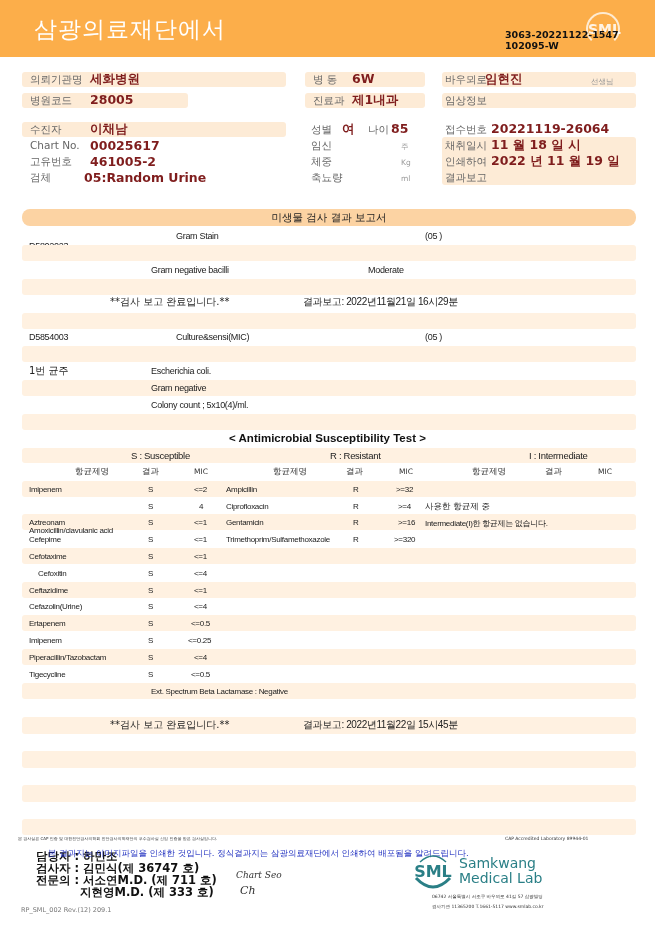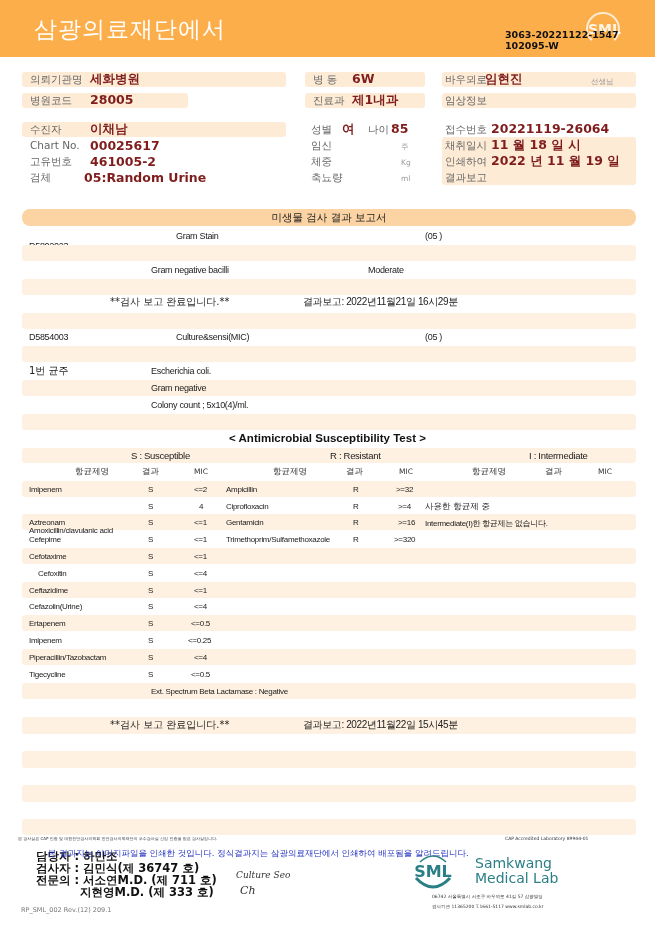--- a/index.html
+++ b/index.html
@@ -17,21 +17,21 @@
   .row-band { position: absolute; left: 22px; width: 614px; background: #fff1e1; border-radius: 3px; }
   .sec-title { position: absolute; left: 22px; top: 209px; width: 614px; height: 17px; background: #fcd3a3; border-radius: 8px; text-align: center; font-size: 10.5px; line-height: 17px; color: #222; }
   .ast-title { position: absolute; left: 0; width: 655px; text-align: center; top: 432px; font-family: "Liberation Sans", sans-serif; font-weight: bold; font-size: 11.5px; }
   .th { position: absolute; font-size: 8.5px; color: #333; white-space: nowrap; }
   .td { position: absolute; font-family: "Liberation Sans", sans-serif; font-size: 8px; color: #222; white-space: nowrap; letter-spacing: -0.3px; }
   .fine { position: absolute; font-size: 4px; color: #333; white-space: nowrap; }
   .notice { position: absolute; left: 48px; top: 848px; font-size: 8.5px; color: #2030c0; white-space: nowrap; }
   .sig { position: absolute; font-size: 11.5px; font-weight: bold; color: #111; white-space: nowrap; line-height: 13px; }
   .rev { position: absolute; left: 21px; top: 906px; font-size: 6.5px; color: #777; }
   .sml-logo { position: absolute; left: 410px; top: 852px; width: 46px; height: 40px; }
-  .sml-name { position: absolute; left: 459px; top: 856px; font-size: 14px; line-height: 15px; color: #2a7f86; margin-left: 16px; }
+  .sml-name { position: absolute; left: 459px; top: 856px; font-size: 14px; line-height: 15px; color: #2a7f86; }
   .addr { position: absolute; left: 432px; font-size: 4.5px; color: #333; white-space: nowrap; }
   .cap { position: absolute; left: 505px; top: 836px; font-size: 4.5px; color: #333; }
   .scribble { position: absolute; font-family: "DejaVu Serif", serif; font-style: italic; font-size: 9px; color: #333; }
 </style>
 </head>
 <body>
 
 <div class="header">
   <div class="header-title">삼광의료재단에서</div>
   <div class="header-logo">SML</div>
@@ -224,21 +224,21 @@
 
 <div class="fine" style="left:18px;top:836px;">본 검사실은 CAP 인증 및 대한진단검사의학회 진단검사의학재단의 우수검사실 신임 인증을 받은 검사실입니다.</div>
 <div class="cap">CAP Accredited Laboratory 89944-01</div>
 
 <div class="sig" style="left:36px;top:850px;">담당자 : 하만조</div>
 <div class="notice">본 결과지는 이미지파일을 인쇄한 것입니다. 정식결과지는 삼광의료재단에서 인쇄하여 배포됨을 알려드립니다.</div>
 <div class="sig" style="left:36px;top:862px;">검사자 : 김민식(제 36747 호)</div>
 <div class="sig" style="left:36px;top:874px;">전문의 : 서소연M.D. (제 711 호)</div>
 <div class="sig" style="left:80px;top:886px;text-align:right;">지현영M.D. (제 333 호)</div>
 
-<div class="scribble" style="left:236px;top:870px;">Culture Seo</div>
+<div class="scribble" style="left:236px;top:870px;">Chart Seo</div>
 <div class="scribble" style="left:240px;top:884px;font-size:11px;">Ch</div>
 
 <div class="rev">RP_SML_002 Rev.(12) 209.1</div>
 
 <svg class="sml-logo" viewBox="0 0 46 40">
   <path d="M6 26 Q 23 44 40 26" stroke="#2a7f86" stroke-width="3" fill="none"></path>
   <path d="M10 10 Q 23 -2 36 10" stroke="#2a7f86" stroke-width="1.5" fill="none"></path>
   <text x="23" y="25" font-family="DejaVu Sans, sans-serif" font-weight="bold" font-size="16" fill="#2a7f86" text-anchor="middle">SML</text>
 </svg>
 <div class="sml-name">

